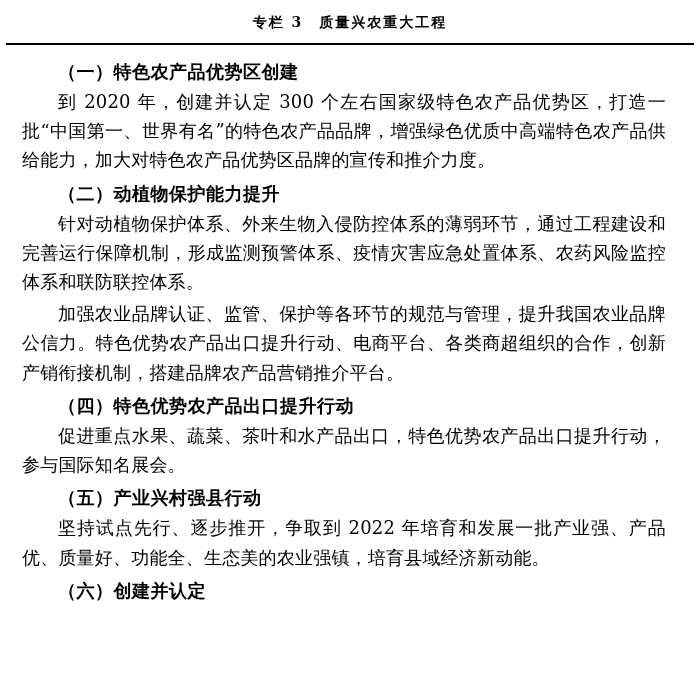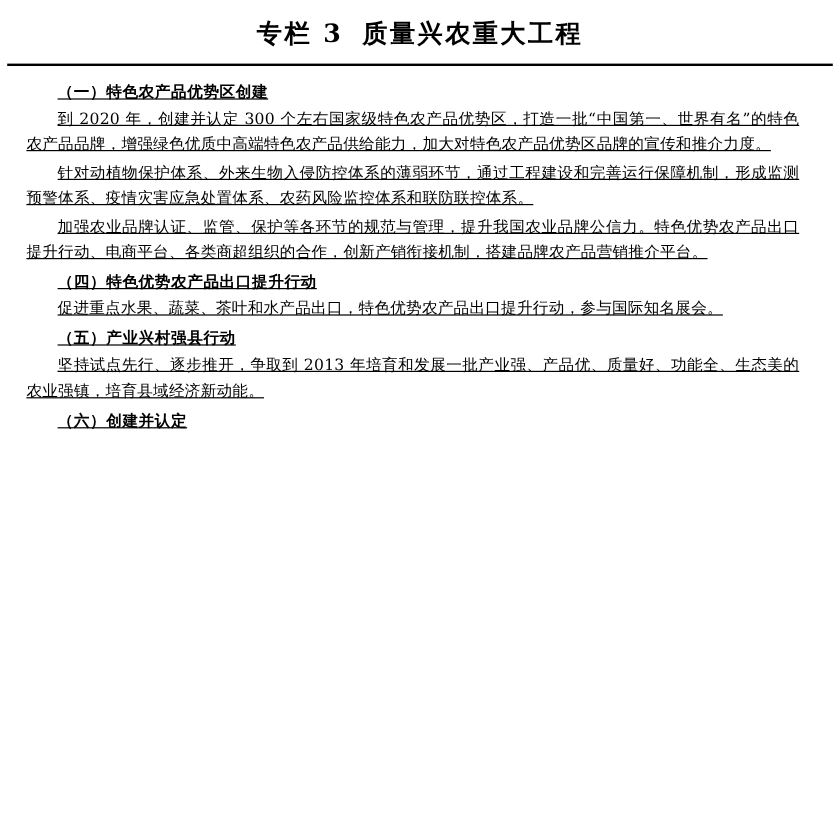--- a/index.html
+++ b/index.html
@@ -16,40 +16,39 @@
   }
   .page {
     position: relative;
     width: 700px;
     height: 685px;
     box-sizing: border-box;
     padding: 0;
   }
   .box-title {
     text-align: center;
-    font-size: 21px;
+    font-size: 14px;
     font-weight: bold;
     letter-spacing: 2px;
     padding: 14px 0 11px 0;
     font-family: "DejaVu Serif", "Liberation Serif", serif;
   }
   .box-title .sep {
     display: inline-block;
     width: 16px;
   }
   .rule {
     border-top: 2px solid #000;
     margin: 0 6px;
   }
   .content {
     padding: 8px 34px 0 22px;
-    font-size: 13px;
+    font-size: 18px;
     line-height: 1.62;
     text-align: justify;
-    text-decoration: underline;
   }
   .item-head {
     font-weight: bold;
     text-indent: 2em;
     margin: 4px 0 1px 0;
     letter-spacing: 0.5px;
   }
   .item-body {
     text-indent: 2em;
     margin: 0 0 3px 0;
@@ -65,26 +64,27 @@
     <span>专栏 3</span><span class="sep"></span><span>质量兴农重大工程</span>
   </div>
 
   <div class="rule"></div>
 
   <div class="content">
 
     <p class="item-head">（一）特色农产品优势区创建</p>
     <p class="item-body">到 2020 年，创建并认定 300 个左右国家级特色农产品优势区，打造一批“中国第一、世界有名”的特色农产品品牌，增强绿色优质中高端特色农产品供给能力，加大对特色农产品优势区品牌的宣传和推介力度。</p>
 
+    <p class="item-head">（二）动植物保护能力提升</p>
     <p class="item-body">针对动植物保护体系、外来生物入侵防控体系的薄弱环节，通过工程建设和完善运行保障机制，形成监测预警体系、疫情灾害应急处置体系、农药风险监控体系和联防联控体系。</p>
 
     <p class="item-body">加强农业品牌认证、监管、保护等各环节的规范与管理，提升我国农业品牌公信力。特色优势农产品出口提升行动、电商平台、各类商超组织的合作，创新产销衔接机制，搭建品牌农产品营销推介平台。</p>
 
     <p class="item-head">（四）特色优势农产品出口提升行动</p>
     <p class="item-body">促进重点水果、蔬菜、茶叶和水产品出口，特色优势农产品出口提升行动，参与国际知名展会。</p>
 
     <p class="item-head">（五）产业兴村强县行动</p>
-    <p class="item-body">坚持试点先行、逐步推开，争取到 2013 年培育和发展一批产业强、产品优、质量好、功能全、生态美的农业强镇，培育县域经济新动能。</p>
+    <p class="item-body">坚持试点先行、逐步推开，争取到 2022 年培育和发展一批产业强、产品优、质量好、功能全、生态美的农业强镇，培育县域经济新动能。</p>
 
     <p class="item-head">（六）创建并认定</p>
 
   </div>
 </div>
 
 </body></html>

